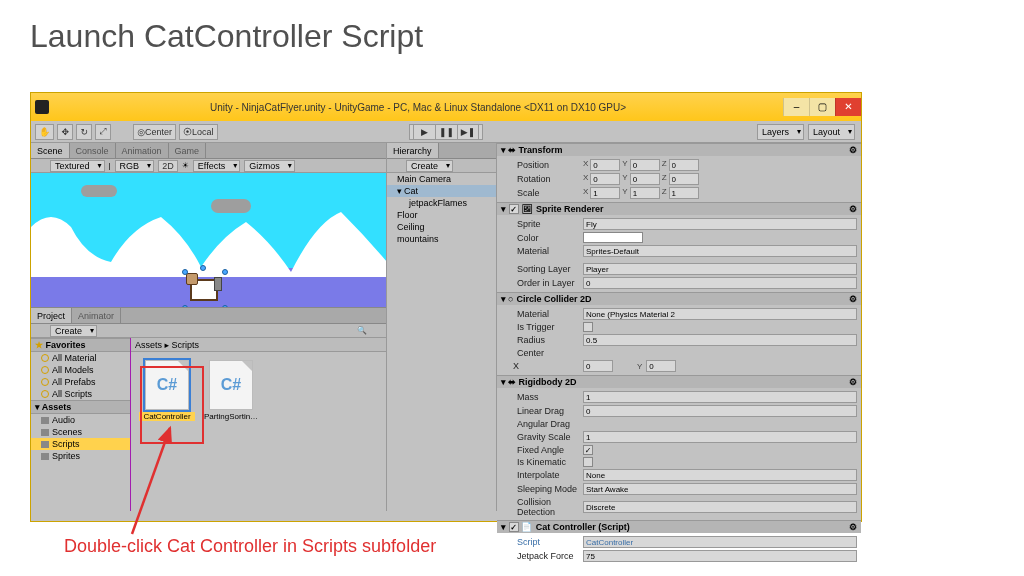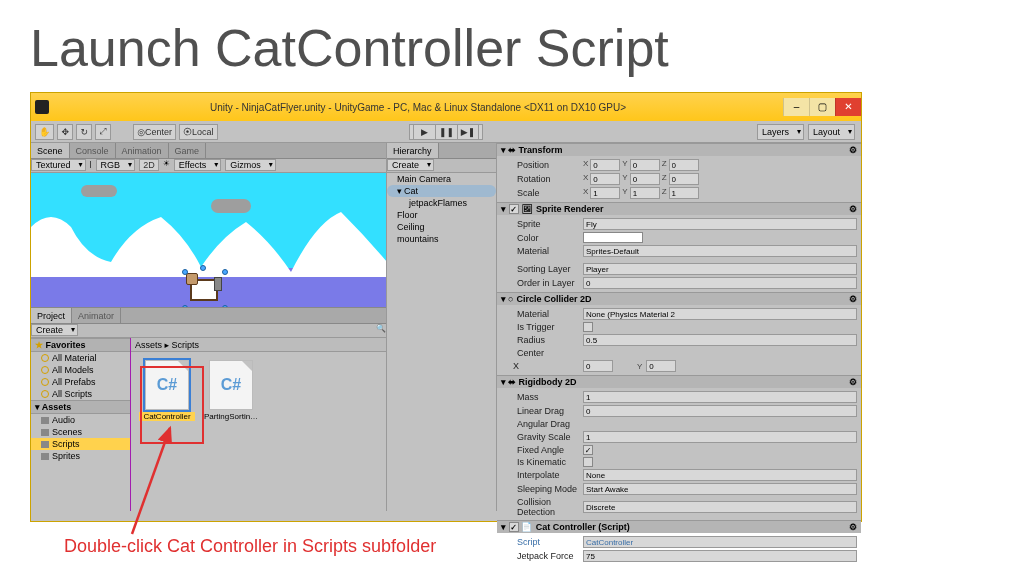--- a/index.html
+++ b/index.html
@@ -1,17 +1,17 @@
 <!DOCTYPE html>
 <html><head>
 <meta charset="utf-8">
 <style>
   * { box-sizing: border-box; margin: 0; padding: 0; }
   body { font-family: "Segoe UI", Arial, sans-serif; background: #fff; width: 1024px; height: 576px; overflow: hidden; position: relative; }
-  .slide-title { font-size: 52px; font-weight: 300; color: #505050; padding: 18px 0 0 30px; }
+  .slide-title { font-size: 32px; font-weight: 300; color: #505050; padding: 18px 0 0 30px; }
   .app-window { position: absolute; left: 30px; top: 92px; width: 832px; height: 430px; border: 1px solid #cca300; background: #c2c2c2; font-size: 10px; }
   .titlebar { height: 28px; background: linear-gradient(#ffd24d,#ffc61a); display: flex; align-items: center; position: relative; }
   .titlebar-icon { width: 14px; height: 14px; margin: 0 4px; background: #222; border-radius: 2px; }
   .titlebar-text { flex: 1; text-align: center; color: #333; font-size: 10px; }
   .win-btns { display: flex; }
   .win-btn { width: 26px; height: 18px; text-align: center; line-height: 18px; font-size: 10px; border-left: 1px solid rgba(0,0,0,.15); background: #f4e4a6; }
   .win-btn.close { background: #e04030; color: #fff; }
   .menubar { height: 18px; background: #e2e2e2; border-bottom: 1px solid #aaa; display: flex; align-items: center; padding: 0 4px; gap: 10px; font-size: 10px; color: #222; }
   .toolbar { height: 22px; background: #c2c2c2; border-bottom: 1px solid #999; display: flex; align-items: center; padding: 0 4px; gap: 3px; position: relative; }
   .tbtn { background: #d2d2d2; border: 1px solid #999; height: 16px; min-width: 16px; padding: 0 3px; font-size: 9px; display: flex; align-items: center; justify-content: center; color: #333; }
@@ -21,21 +21,21 @@
   .right-tools { position: absolute; right: 6px; display: flex; gap: 4px; }
   .dropdown { background: #d2d2d2; border: 1px solid #999; height: 16px; padding: 0 14px 0 4px; font-size: 9px; line-height: 14px; position: relative; }
   .dropdown::after { content: "▾"; position: absolute; right: 2px; font-size: 8px; }
   .main-area { display: flex; height: calc(100% - 60px); }
   .left-col { width: 356px; display: flex; flex-direction: column; border-right: 1px solid #999; }
   .mid-col { width: 110px; border-right: 1px solid #999; background: #c2c2c2; }
   .right-col { flex: 1; background: #c2c2c2; }
   .panel-tabs { height: 16px; background: #a9a9a9; display: flex; border-bottom: 1px solid #888; }
   .ptab { padding: 0 6px; font-size: 9px; line-height: 16px; background: #c2c2c2; border-right: 1px solid #888; position: relative; }
   .ptab.inactive { background: #a9a9a9; color: #555; }
-  .panel-toolbar { height: 14px; background: #bcbcbc; border-bottom: 1px solid #999; font-size: 8px; padding: 0 0; display: flex; gap: 4px; }
+  .panel-toolbar { height: 14px; background: #bcbcbc; border-bottom: 1px solid #999; font-size: 8px; padding: 0 19px; display: flex; align-items: center; gap: 4px; }
   .scene-view { flex: 1; background: #7a7ae8; position: relative; overflow: hidden; }
   .sky { position: absolute; top: 0; left: 0; right: 0; height: 95px; background: #33e0ff; }
   .cloud { position: absolute; background: #9e9e9e; border-radius: 8px; }
   .cat { position: absolute; left: 155px; top: 100px; width: 38px; height: 34px; }
   .cat-body { width: 28px; height: 22px; background: #fff; border: 2px solid #5b3a1c; position: absolute; top: 6px; left: 4px; }
   .cat-head { width: 12px; height: 12px; background: #c49a6c; border: 1px solid #5b3a1c; position: absolute; left: 0; top: 0; border-radius: 2px; }
   .cat-pack { width: 8px; height: 14px; background: #888; position: absolute; right: 2px; top: 4px; border: 1px solid #444; }
   .sel-handle { position: absolute; width: 6px; height: 6px; background: #49a7ff; border: 1px solid #1a5fa0; border-radius: 50%; }
   .project-panel { height: 204px; border-top: 1px solid #888; background: #c2c2c2; display: flex; flex-direction: column; }
   .project-body { flex: 1; display: flex; }
@@ -50,21 +50,21 @@
   .file-grid { display: flex; gap: 8px; padding: 8px; }
   .file-item { width: 56px; text-align: center; font-size: 8px; }
   .file-icon { width: 44px; height: 50px; background: #f4f4f4; border: 1px solid #bbb; margin: 0 auto 2px; position: relative; display: flex; align-items: center; justify-content: center; font-size: 16px; color: #5b9bd5; font-weight: bold; }
   .file-icon::before { content: ""; position: absolute; top: 0; right: 0; border-style: solid; border-width: 0 10px 10px 0; border-color: transparent #c2c2c2 transparent transparent; }
   .file-item.sel .file-icon { outline: 2px solid #3a7fd5; }
   .file-item.sel .file-label { background: #ffd24d; }
   .redbox { position: absolute; border: 2px solid #e03030; pointer-events: none; }
   .hier-body { font-size: 9px; }
   .hier-item { padding: 1px 4px 1px 10px; }
   .hier-item.child { padding-left: 22px; }
-  .hier-item.sel { background: #9fb9d0; border-radius: 6px; }
+  .hier-item.sel { background: #9fb9d0; }
   .insp-section { border-top: 1px solid #999; }
   .insp-hdr { background: #b5b5b5; padding: 1px 4px; font-size: 9px; font-weight: bold; display: flex; align-items: center; gap: 3px; position: relative; }
   .insp-hdr .gear { position: absolute; right: 4px; font-size: 9px; }
   .insp-body { padding: 2px 4px; }
   .prop-row { display: flex; align-items: center; font-size: 9px; padding: 1px 0; gap: 4px; }
   .prop-label { width: 78px; color: #222; padding-left: 16px; }
   .prop-val { flex: 1; display: flex; gap: 2px; }
   .fld { background: #d8d8d8; border: 1px solid #999; height: 12px; font-size: 8px; padding: 0 2px; line-height: 11px; min-width: 0; flex: 1; }
   .fld.xyz { width: 30px; flex: none; }
   .xyzlbl { font-size: 8px; color: #444; }

